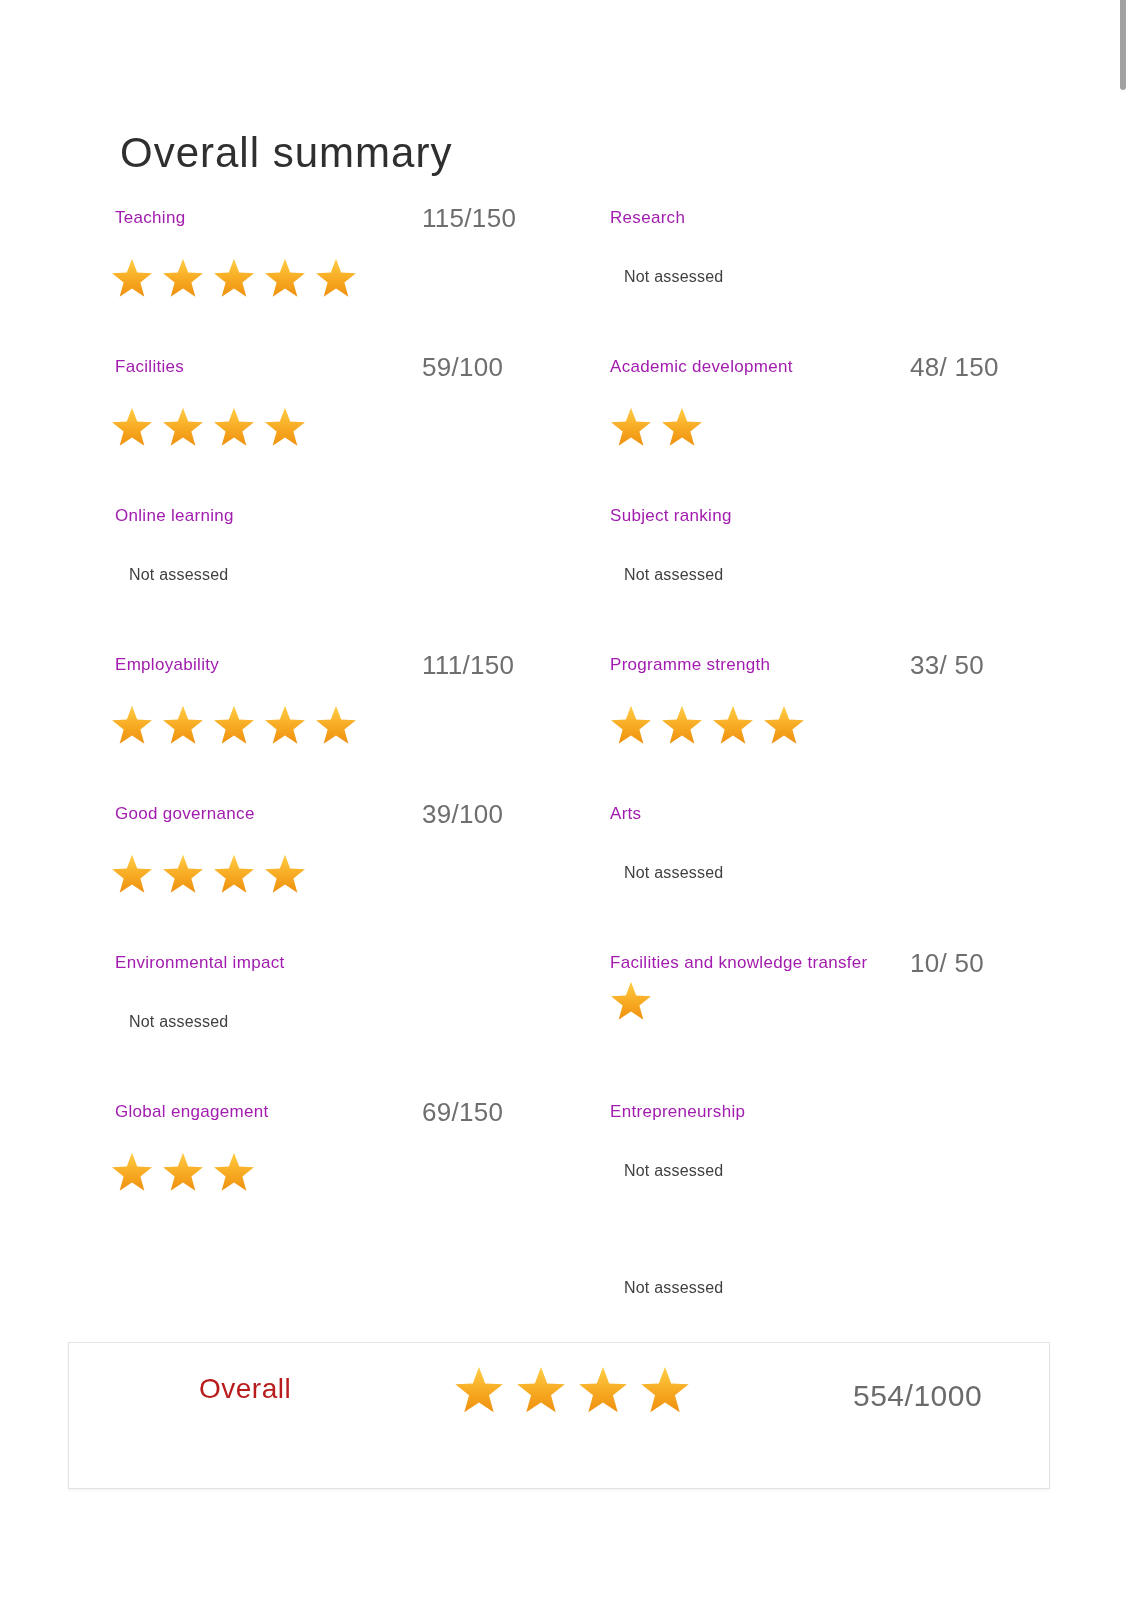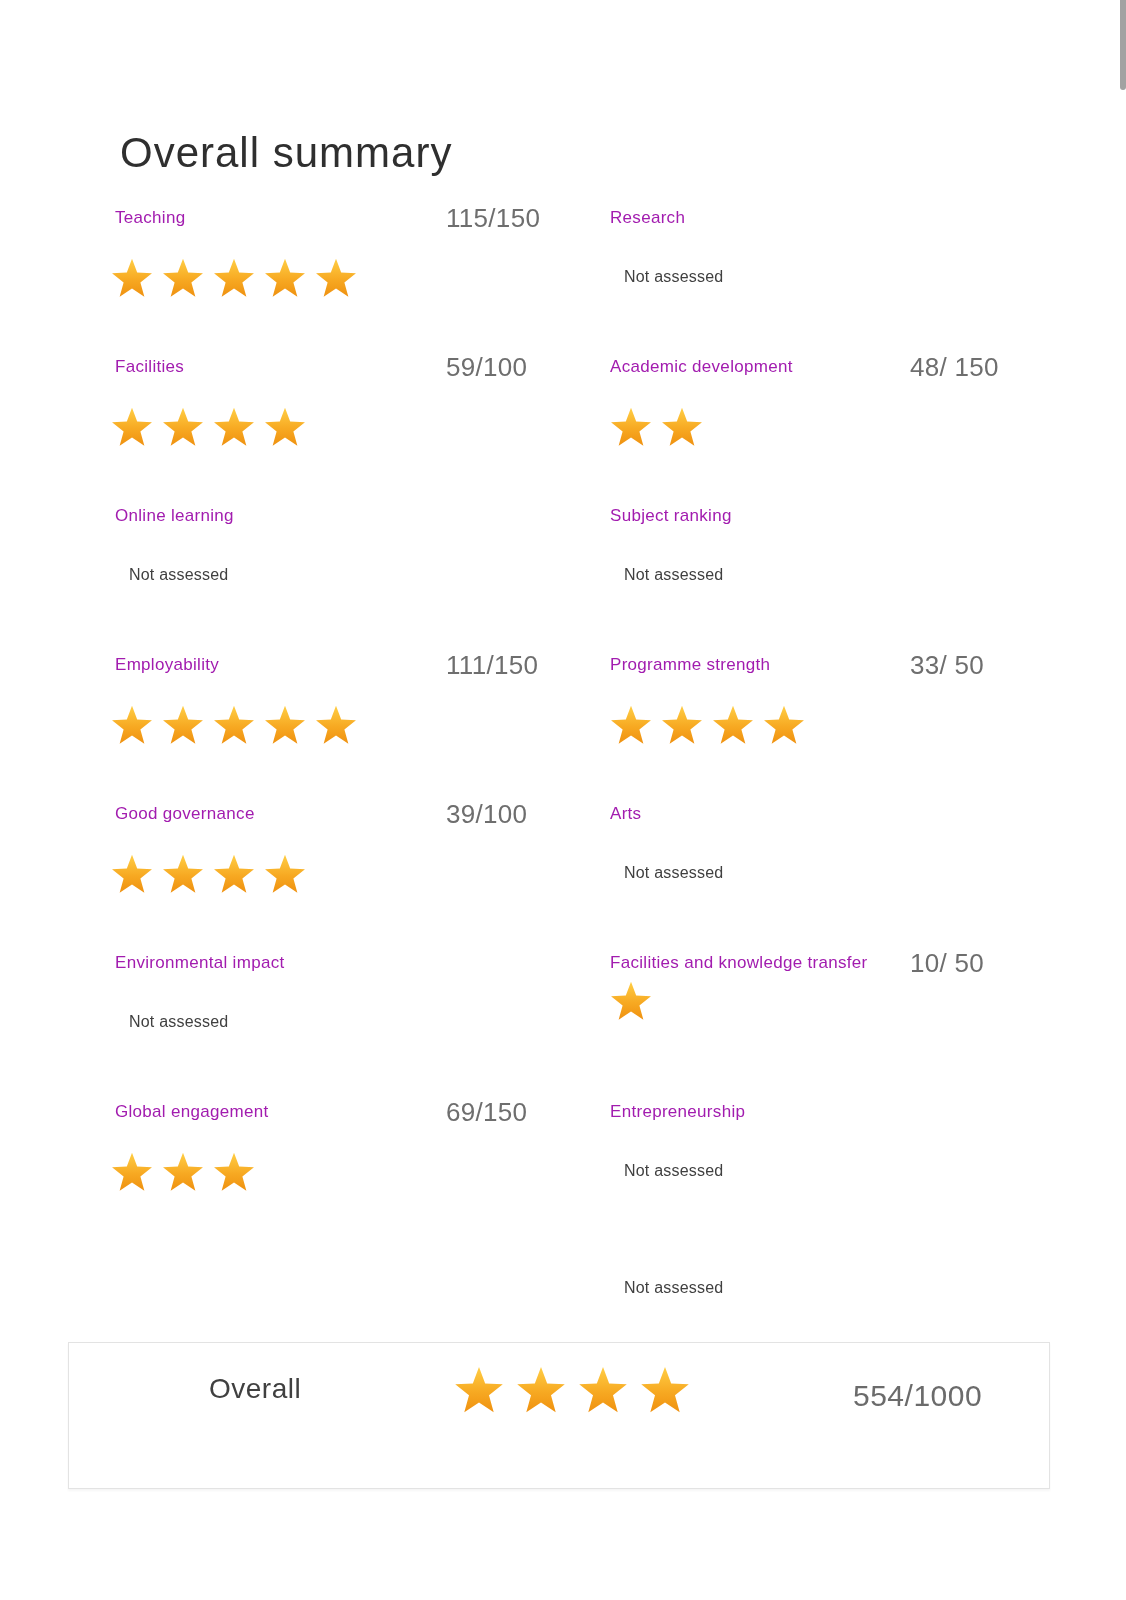--- a/index.html
+++ b/index.html
@@ -56,21 +56,21 @@
   .cat-score {
     position: absolute;
     top: 0;
     font-size: 26px;
     font-weight: 300;
     line-height: 32px;
     letter-spacing: 0.3px;
     color: #6e6e6e;
     white-space: nowrap;
   }
-  .col-left  .cat-score { left: 331px; text-align: center; }
+  .col-left  .cat-score { left: 307px; text-align: center; }
   .col-right .cat-score { left: 300px; }
   .stars {
     display: flex;
     gap: 9px;
     margin-top: 23px;
   }
   .col-left .stars { margin-left: -4px; }
   .row.wrapped .stars { margin-top: 1px; }
   .star { width: 42px; height: 42px; display: block; }
   .not-assessed {
@@ -87,26 +87,26 @@
     top: 1342px;
     width: 982px;
     height: 147px;
     background: #ffffff;
     border: 1px solid #e3e3e3;
     box-shadow: 0 2px 2px rgba(0,0,0,0.04);
     box-sizing: border-box;
   }
   .overall-label {
     position: absolute;
-    left: 140px;
+    left: 130px;
     top: 30px;
     font-size: 28px;
     font-weight: 300;
     letter-spacing: 0.5px;
-    color: #404040;
+    color: #b91c1c;
   }
   .overall-stars {
     position: absolute;
     left: 385px;
     top: 22px;
     display: flex;
     gap: 12px;
   }
   .overall-stars .star { width: 50px; height: 50px; }
   .overall-score {

